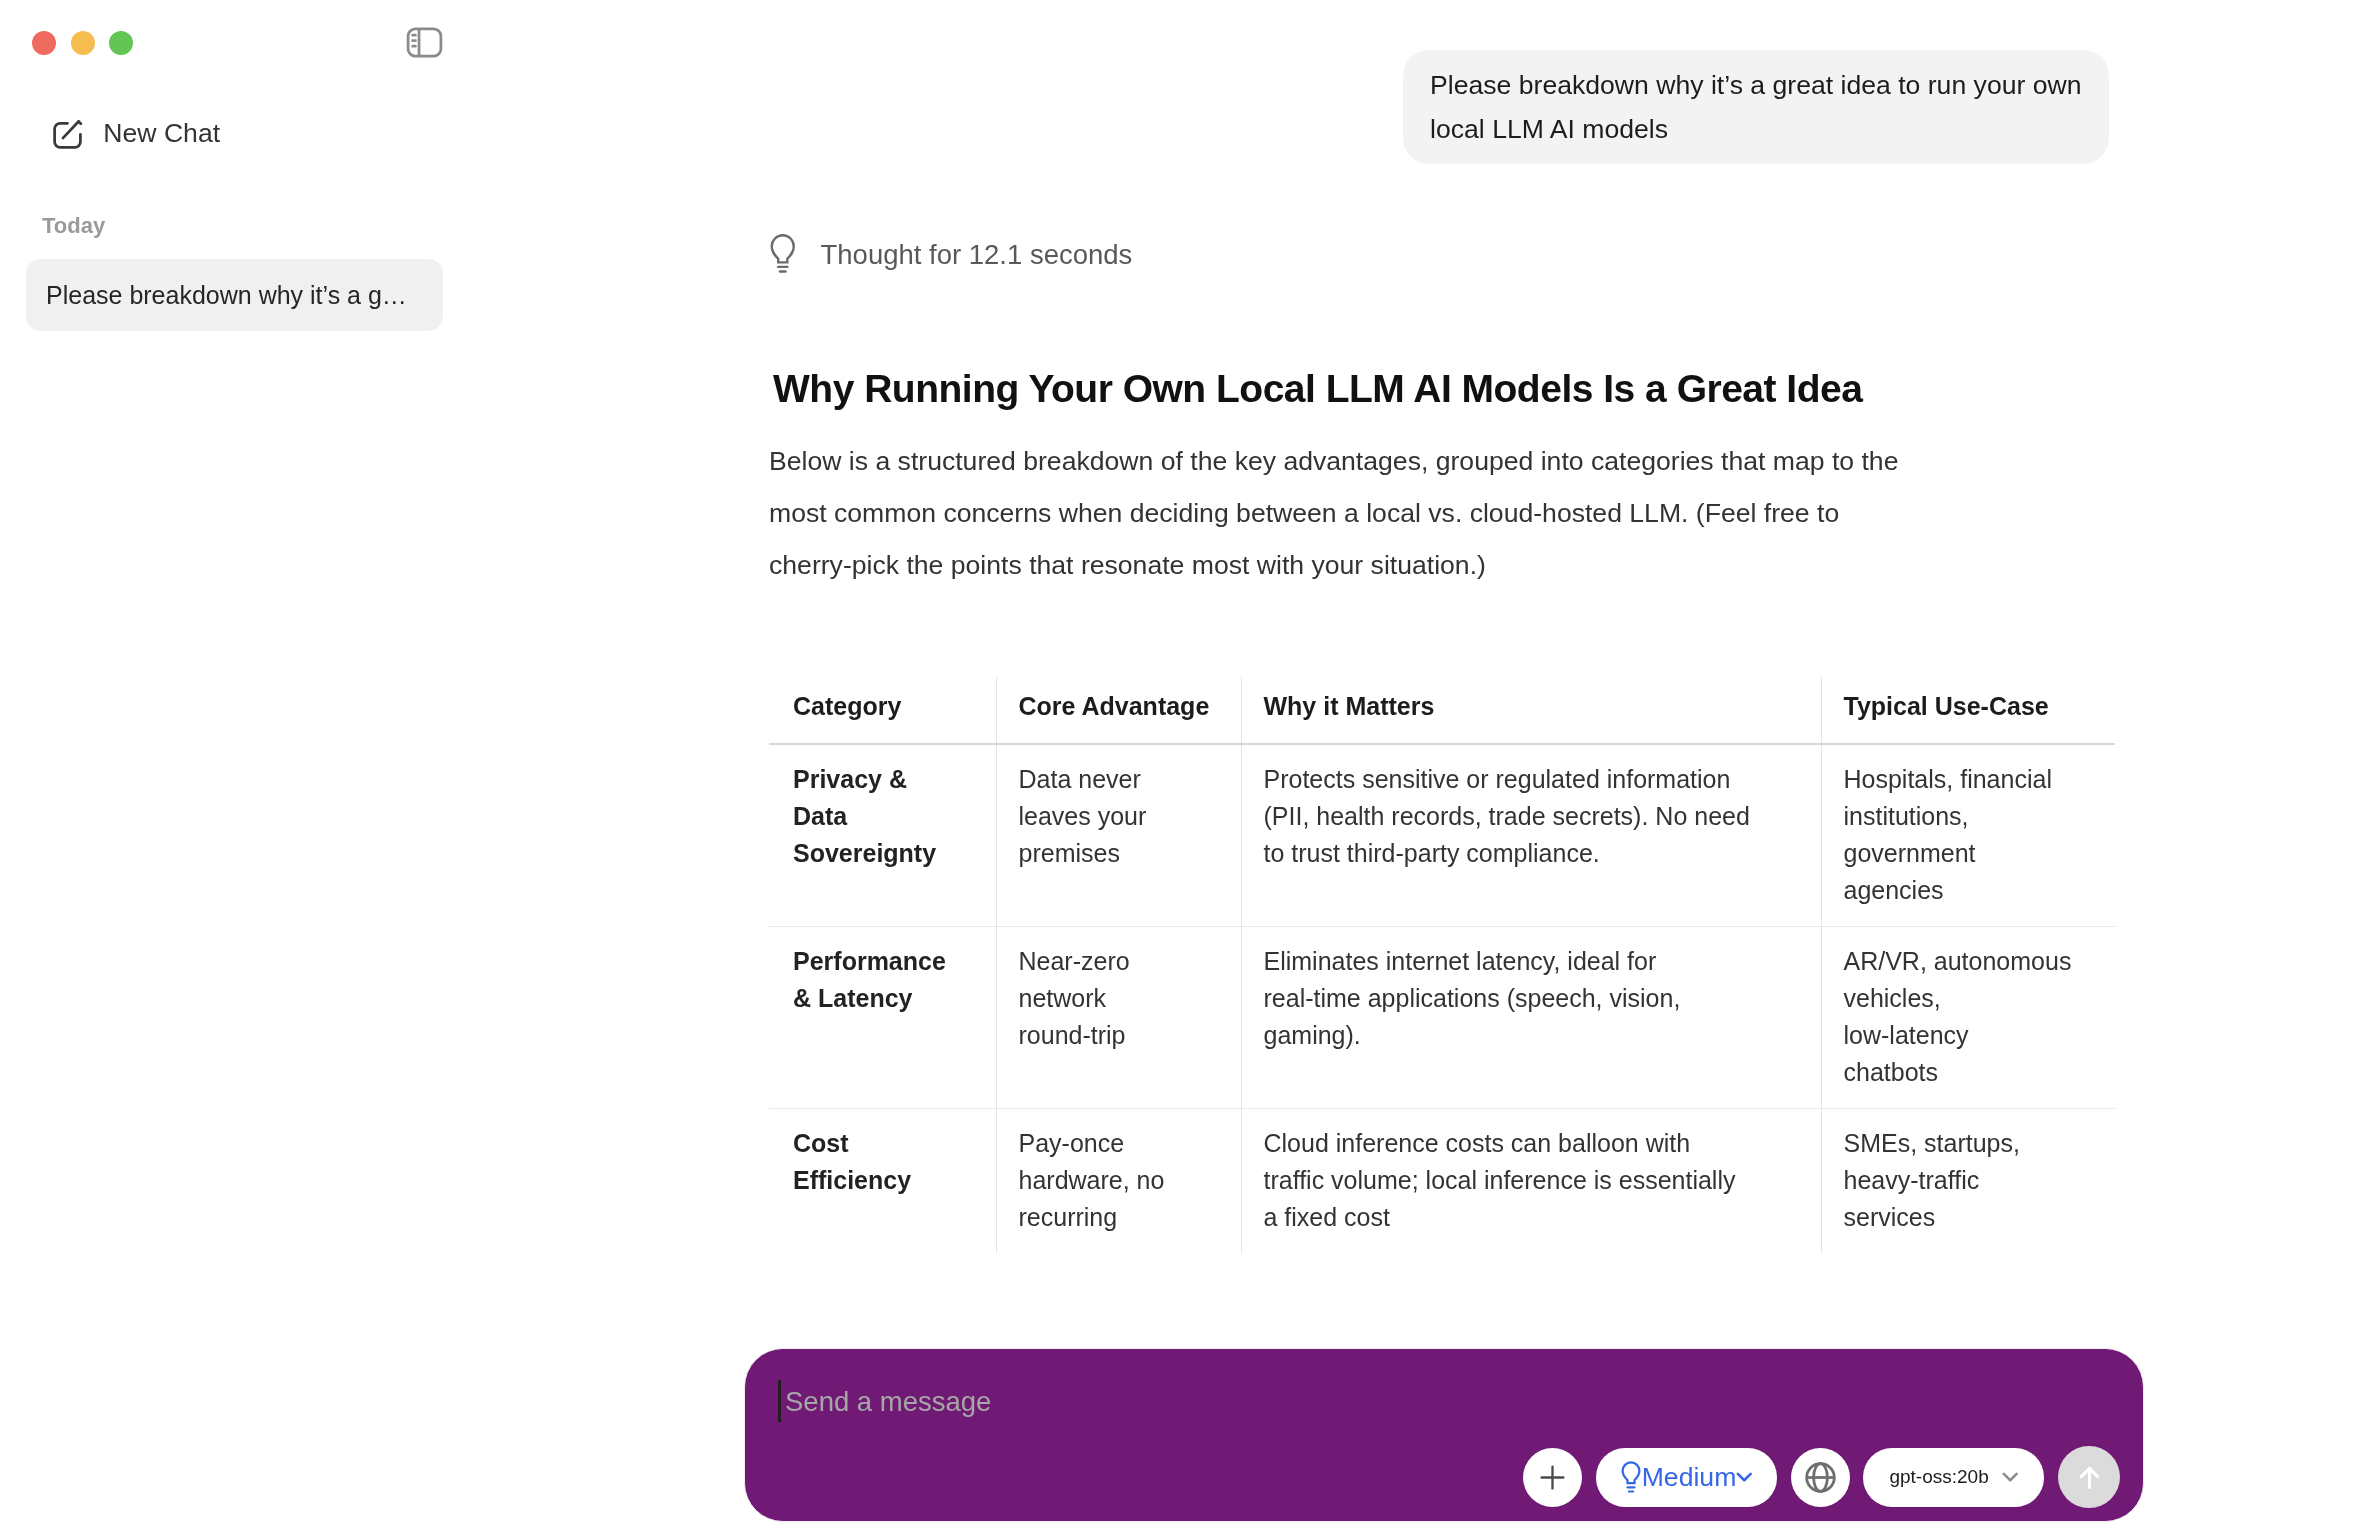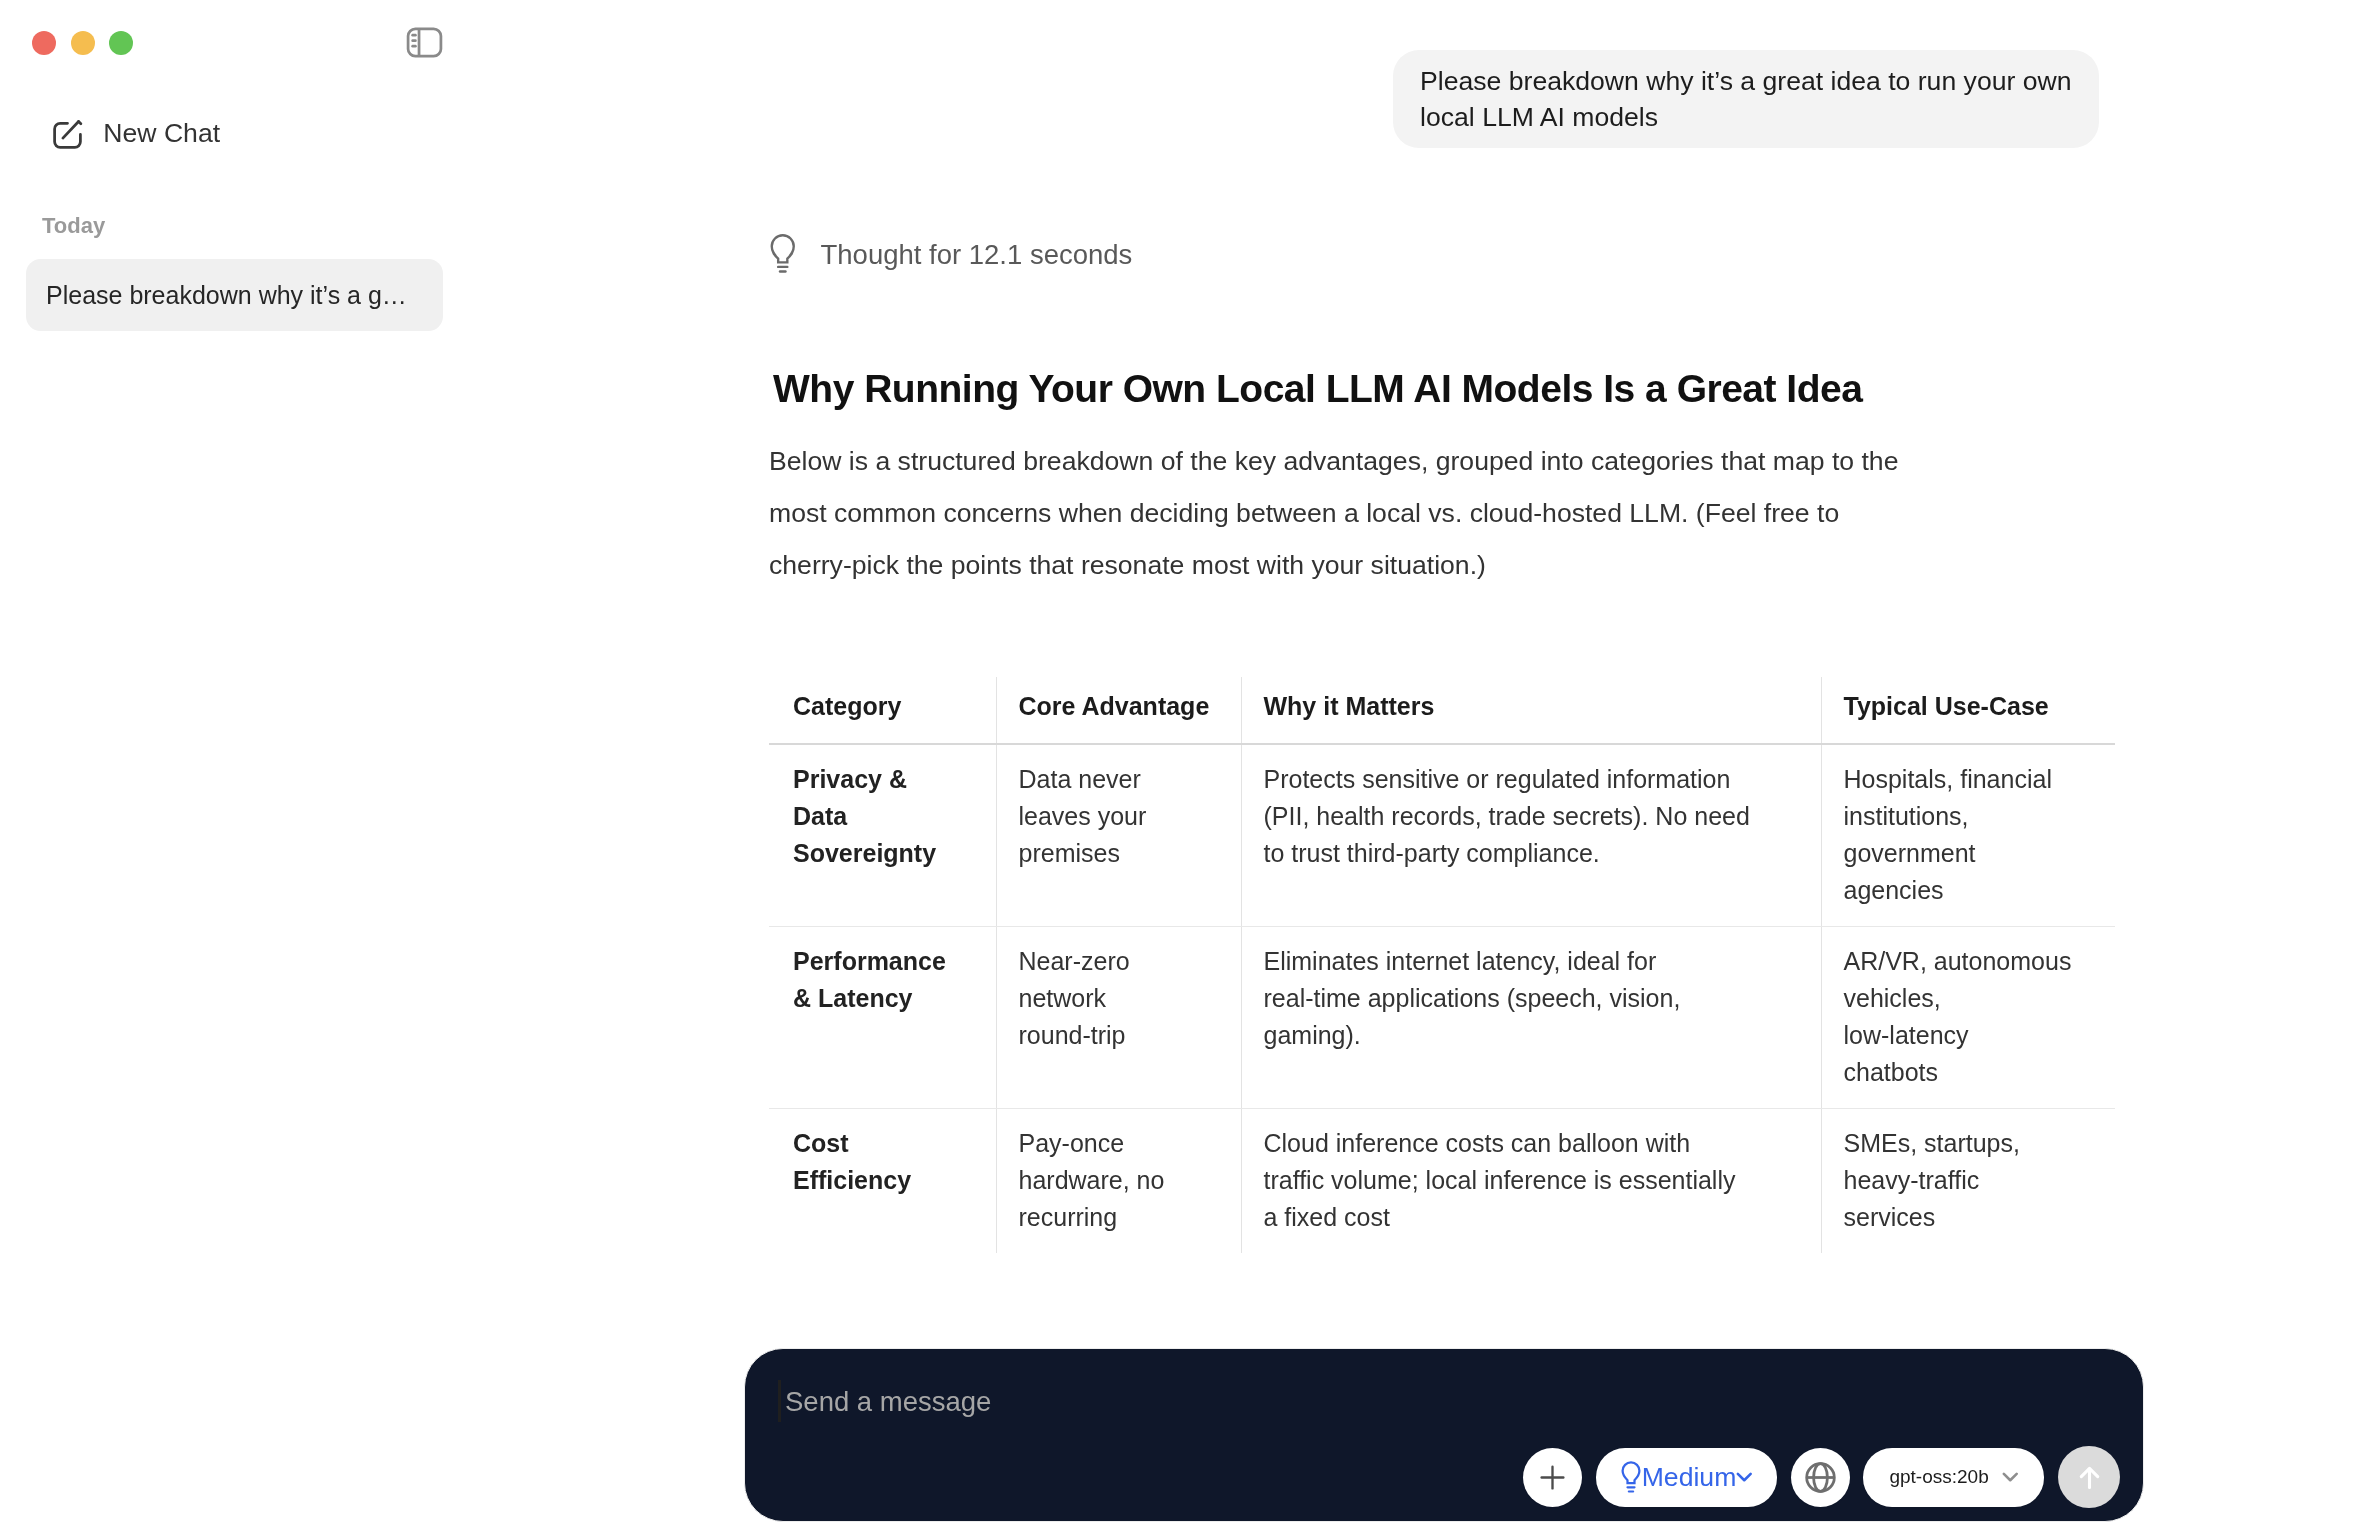--- a/index.html
+++ b/index.html
@@ -23,22 +23,22 @@
   
   .new-chat { position:absolute; left:50px; top:116px; display:flex; align-items:center; gap:18.3px; cursor:pointer; }
   .new-chat-label { font-size:26.6px; color:#333; }
   .section-label { position:absolute; left:42px; top:213px; font-size:22px; color:#9a9a9a; font-weight:700; }
   .chat-item { position:absolute; left:26px; top:259px; width:417px; height:72px;
     background:#f0f0f0; border-radius:14.7px; display:flex; align-items:center;
     padding:16px 20px; cursor:pointer; }
   .chat-item-label { font-size:25px; color:#262626; white-space:nowrap; overflow:hidden; }
 
   
-  .user-bubble { position:absolute; right:278px; top:50px; background:#f3f3f3;
-    border-radius:26px; padding:13px 27.5px; font-size:26.6px; line-height:36px; color:#1d1d1d; }
+  .user-bubble { position:absolute; right:268px; top:50px; background:#f3f3f3;
+    border-radius:26px; padding:13px 27.5px; font-size:26.6px; line-height:44px; color:#1d1d1d; }
 
   .thought-row { position:absolute; left:769px; top:229px; display:flex; align-items:center; gap:24px; height:51px; cursor:pointer; }
   .thought-label { font-size:27.5px; color:#595959; }
 
   .answer-heading { position:absolute; left:773px; top:367px; font-size:39px; font-weight:700;
     color:#111; letter-spacing:-0.5px; }
 
   .answer-intro { position:absolute; left:769px; top:435px; width:1376px;
     font-size:26.6px; line-height:52px; color:#333; }
 
@@ -50,21 +50,21 @@
     padding:16.5px 22px; border-bottom:1.8px solid #e8e8e8; }
   .md-table tr:last-child td { border-bottom:none; }
   .md-table th + th, .md-table td + td { border-left:1.8px solid #e3e3e3; }
   .md-table th:first-child, .md-table td:first-child { padding-left:24px; }
   .md-table .cat { font-weight:700; color:#222; }
   .col-category { width:227px; } .col-advantage { width:245px; }
   .col-why { width:580px; } .col-usecase { width:294px; }
 
   
   .composer { position:absolute; left:744px; top:1348px; width:1400px; height:174px;
-    background:#0f172a; border:0.9px solid #ededed; border-radius:39px; z-index:5; }
+    background:#701a75; border:0.9px solid #ededed; border-radius:39px; z-index:5; }
   .caret { position:absolute; left:33px; top:31px; width:2.8px; height:42px; background:#1f1f1f; }
   .placeholder { position:absolute; left:40px; top:37px; font-size:27.5px; color:#a6a6a6; }
   .controls { position:absolute; right:23px; top:97px; display:flex; align-items:center; gap:13.8px; }
   .circle-btn { width:59px; height:59px; border-radius:50%; background:#ffffff;
     display:flex; align-items:center; justify-content:center; cursor:pointer;
     box-shadow:0 0.9px 1.8px rgba(0,0,0,0.04); }
   .pill { height:59px; border-radius:29px; background:#ffffff; display:flex; align-items:center;
     padding:0 24px; gap:0; cursor:pointer; box-shadow:0 0.9px 1.8px rgba(0,0,0,0.04); }
   .pill-label-blue { font-size:26.6px; font-weight:500; color:#3565e9; }
   .pill-label-dark { font-size:19px; font-weight:500; color:#1c1c1c; }

